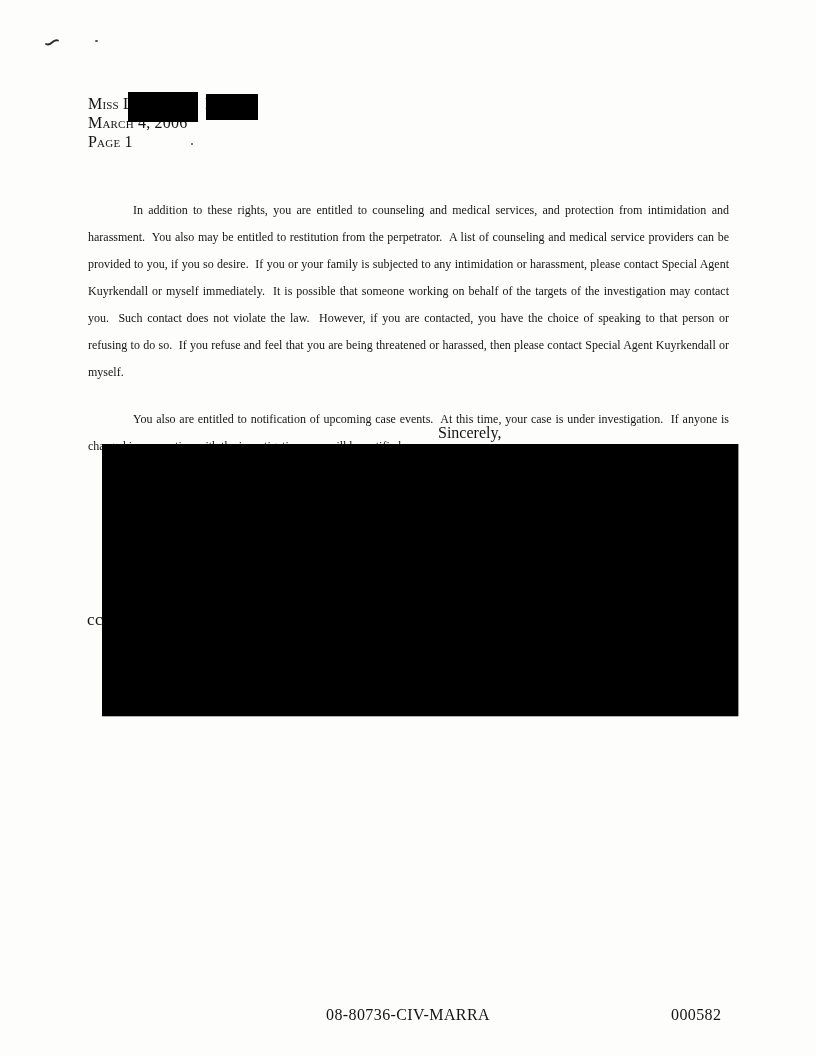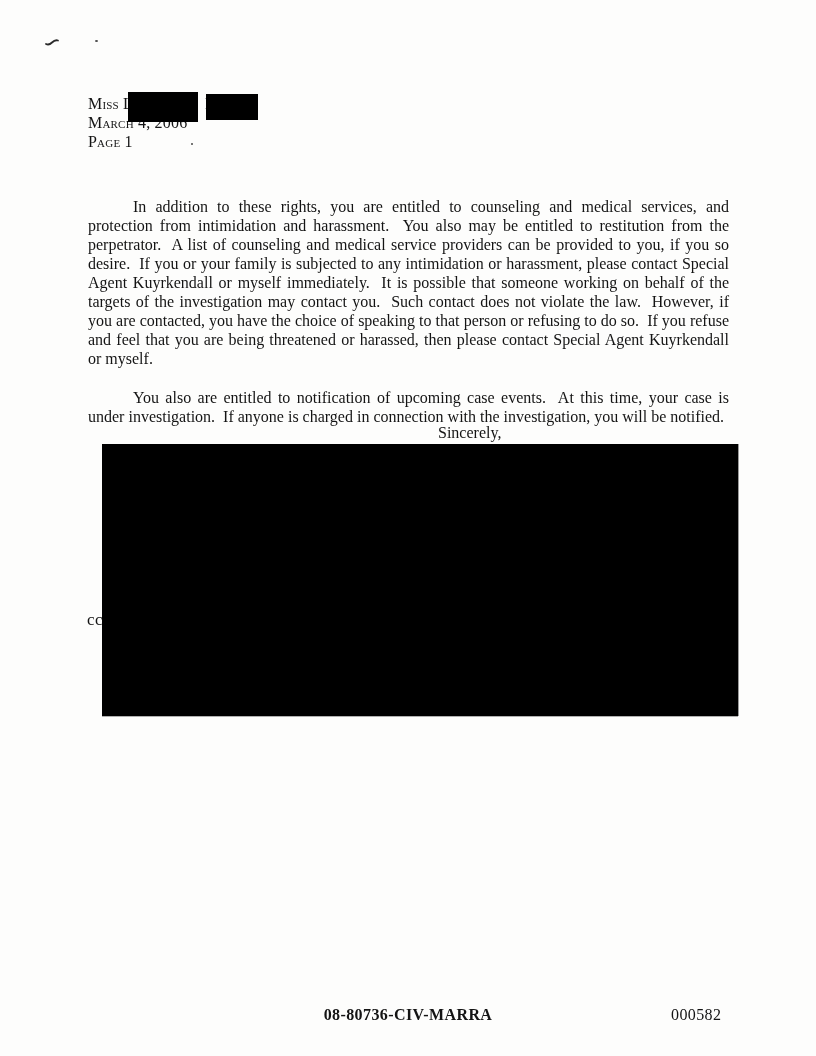--- a/index.html
+++ b/index.html
@@ -63,22 +63,22 @@
 
   
   .letter-body {
     position: absolute;
     left: 88px;
     top: 197px;
     width: 641px;
   }
   .para {
     margin: 0;
-    font-size: 16px;
-    line-height: 19px;
+    font-size: 12px;
+    line-height: 27px;
     text-align: justify;
     text-indent: 45px;
     white-space: pre-wrap;
   }
   .para-2 { margin-top: 20px; }
 
   
   .closing {
     position: absolute;
     left: 422px;
@@ -98,21 +98,20 @@
 
   
   .footer-case {
     position: absolute;
     left: 0;
     top: 1006px;
     width: 816px;
     text-align: center;
     font-size: 16px;
     letter-spacing: 0.4px;
-    font-weight: bold;
   }
   .footer-bates {
     position: absolute;
     left: 671px;
     top: 1006px;
     font-size: 16px;
     letter-spacing: 0.4px;
   }
 </style>
 </head>

